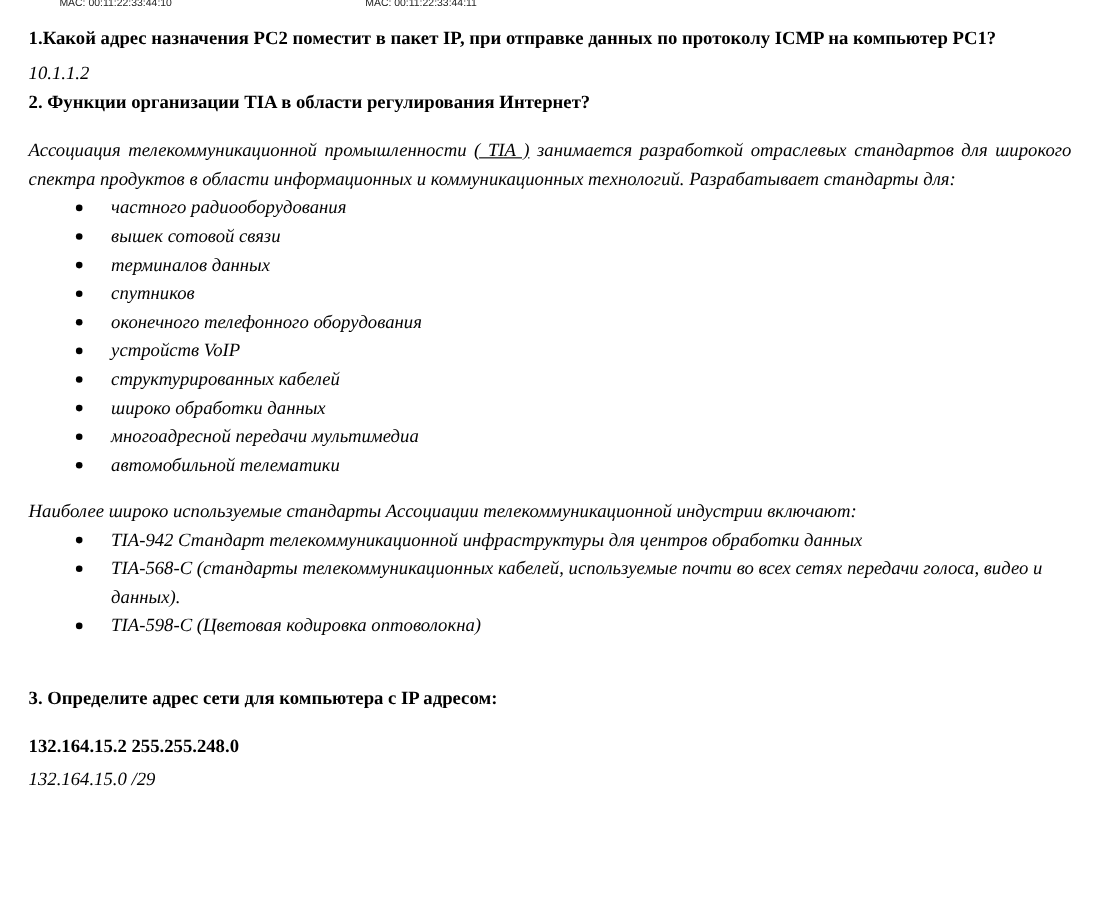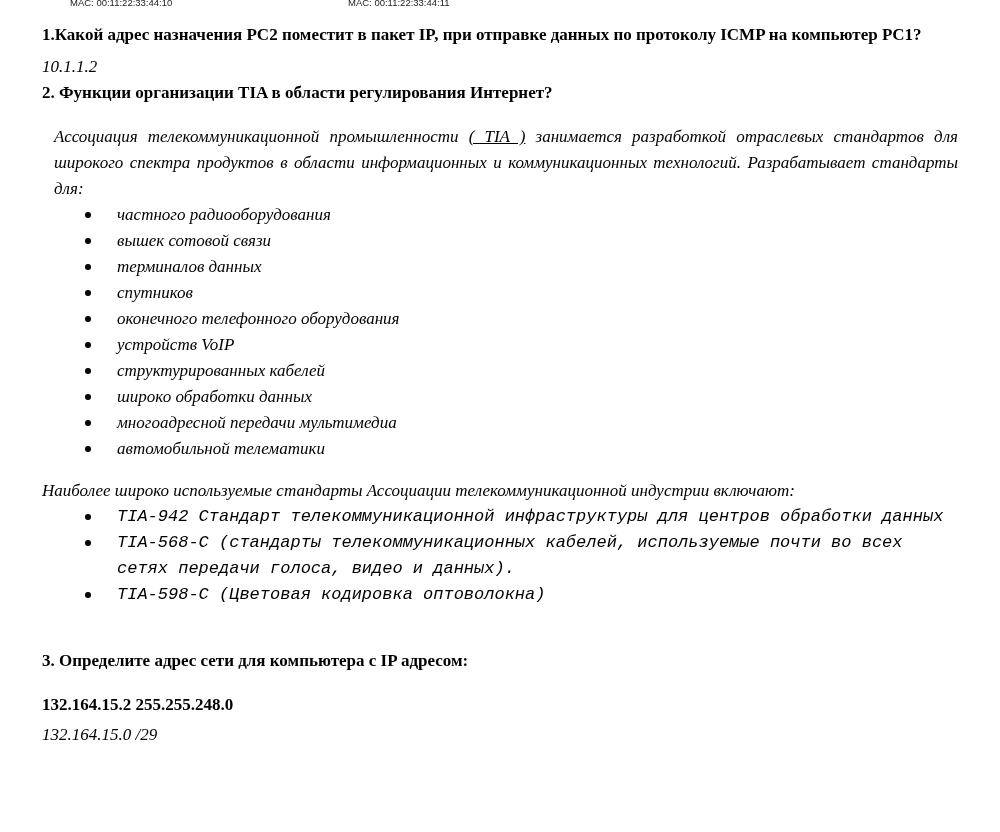--- a/index.html
+++ b/index.html
@@ -5,42 +5,42 @@
   html, body { margin: 0; padding: 0; }
   body {
     width: 1000px;
     height: 832px;
     overflow: hidden;
     background: #ffffff;
     color: #000000;
     font-family: "Liberation Serif", serif;
     font-size: 17px;
   }
-  .page { padding: 0 42px; }
+  .page { padding: 0 26px; }
 
   
   .top-strip { position: relative; height: 10px; overflow: hidden; }
   .mac {
     position: absolute;
     top: -3px;
     font-family: "Liberation Sans", sans-serif;
     font-size: 9.5px;
     color: #222222;
     white-space: nowrap;
   }
   .mac-1 { left: 28px; }
   .mac-2 { left: 306px; }
 
   p { margin: 0; line-height: 26px; }
   .bold { font-weight: bold; }
   .italic { font-style: italic; }
 
   .q1-heading { margin-top: 12px; }
   .answer-1 { margin-top: 6px; }
-  .intro-para { margin-top: 18px; text-align: justify; margin-left: 12px; }
+  .intro-para { margin-top: 18px; text-align: justify; }
 
   .link {
     color: #000000;
     text-decoration: underline;
     cursor: pointer;
   }
 
   ul.bullets {
     margin: 0;
     padding: 0 0 0 75px;
@@ -56,21 +56,21 @@
     position: absolute;
     left: -32px;
     top: 10px;
     width: 6px;
     height: 6px;
     border-radius: 50%;
     background: #000000;
   }
 
   .standards-intro { margin-top: 16px; }
-  .standards-list { margin-top: 6px; font-family: Liberation Mono, monospace; }
+  .standards-list { margin-top: 6px; }
 
   .q3-heading { margin-top: 40px; }
   .q3-given { margin-top: 18px; }
   .answer-3 { margin-top: 4px; }
 </style>
 </head>
 <body>
 
 <div class="page">
 

